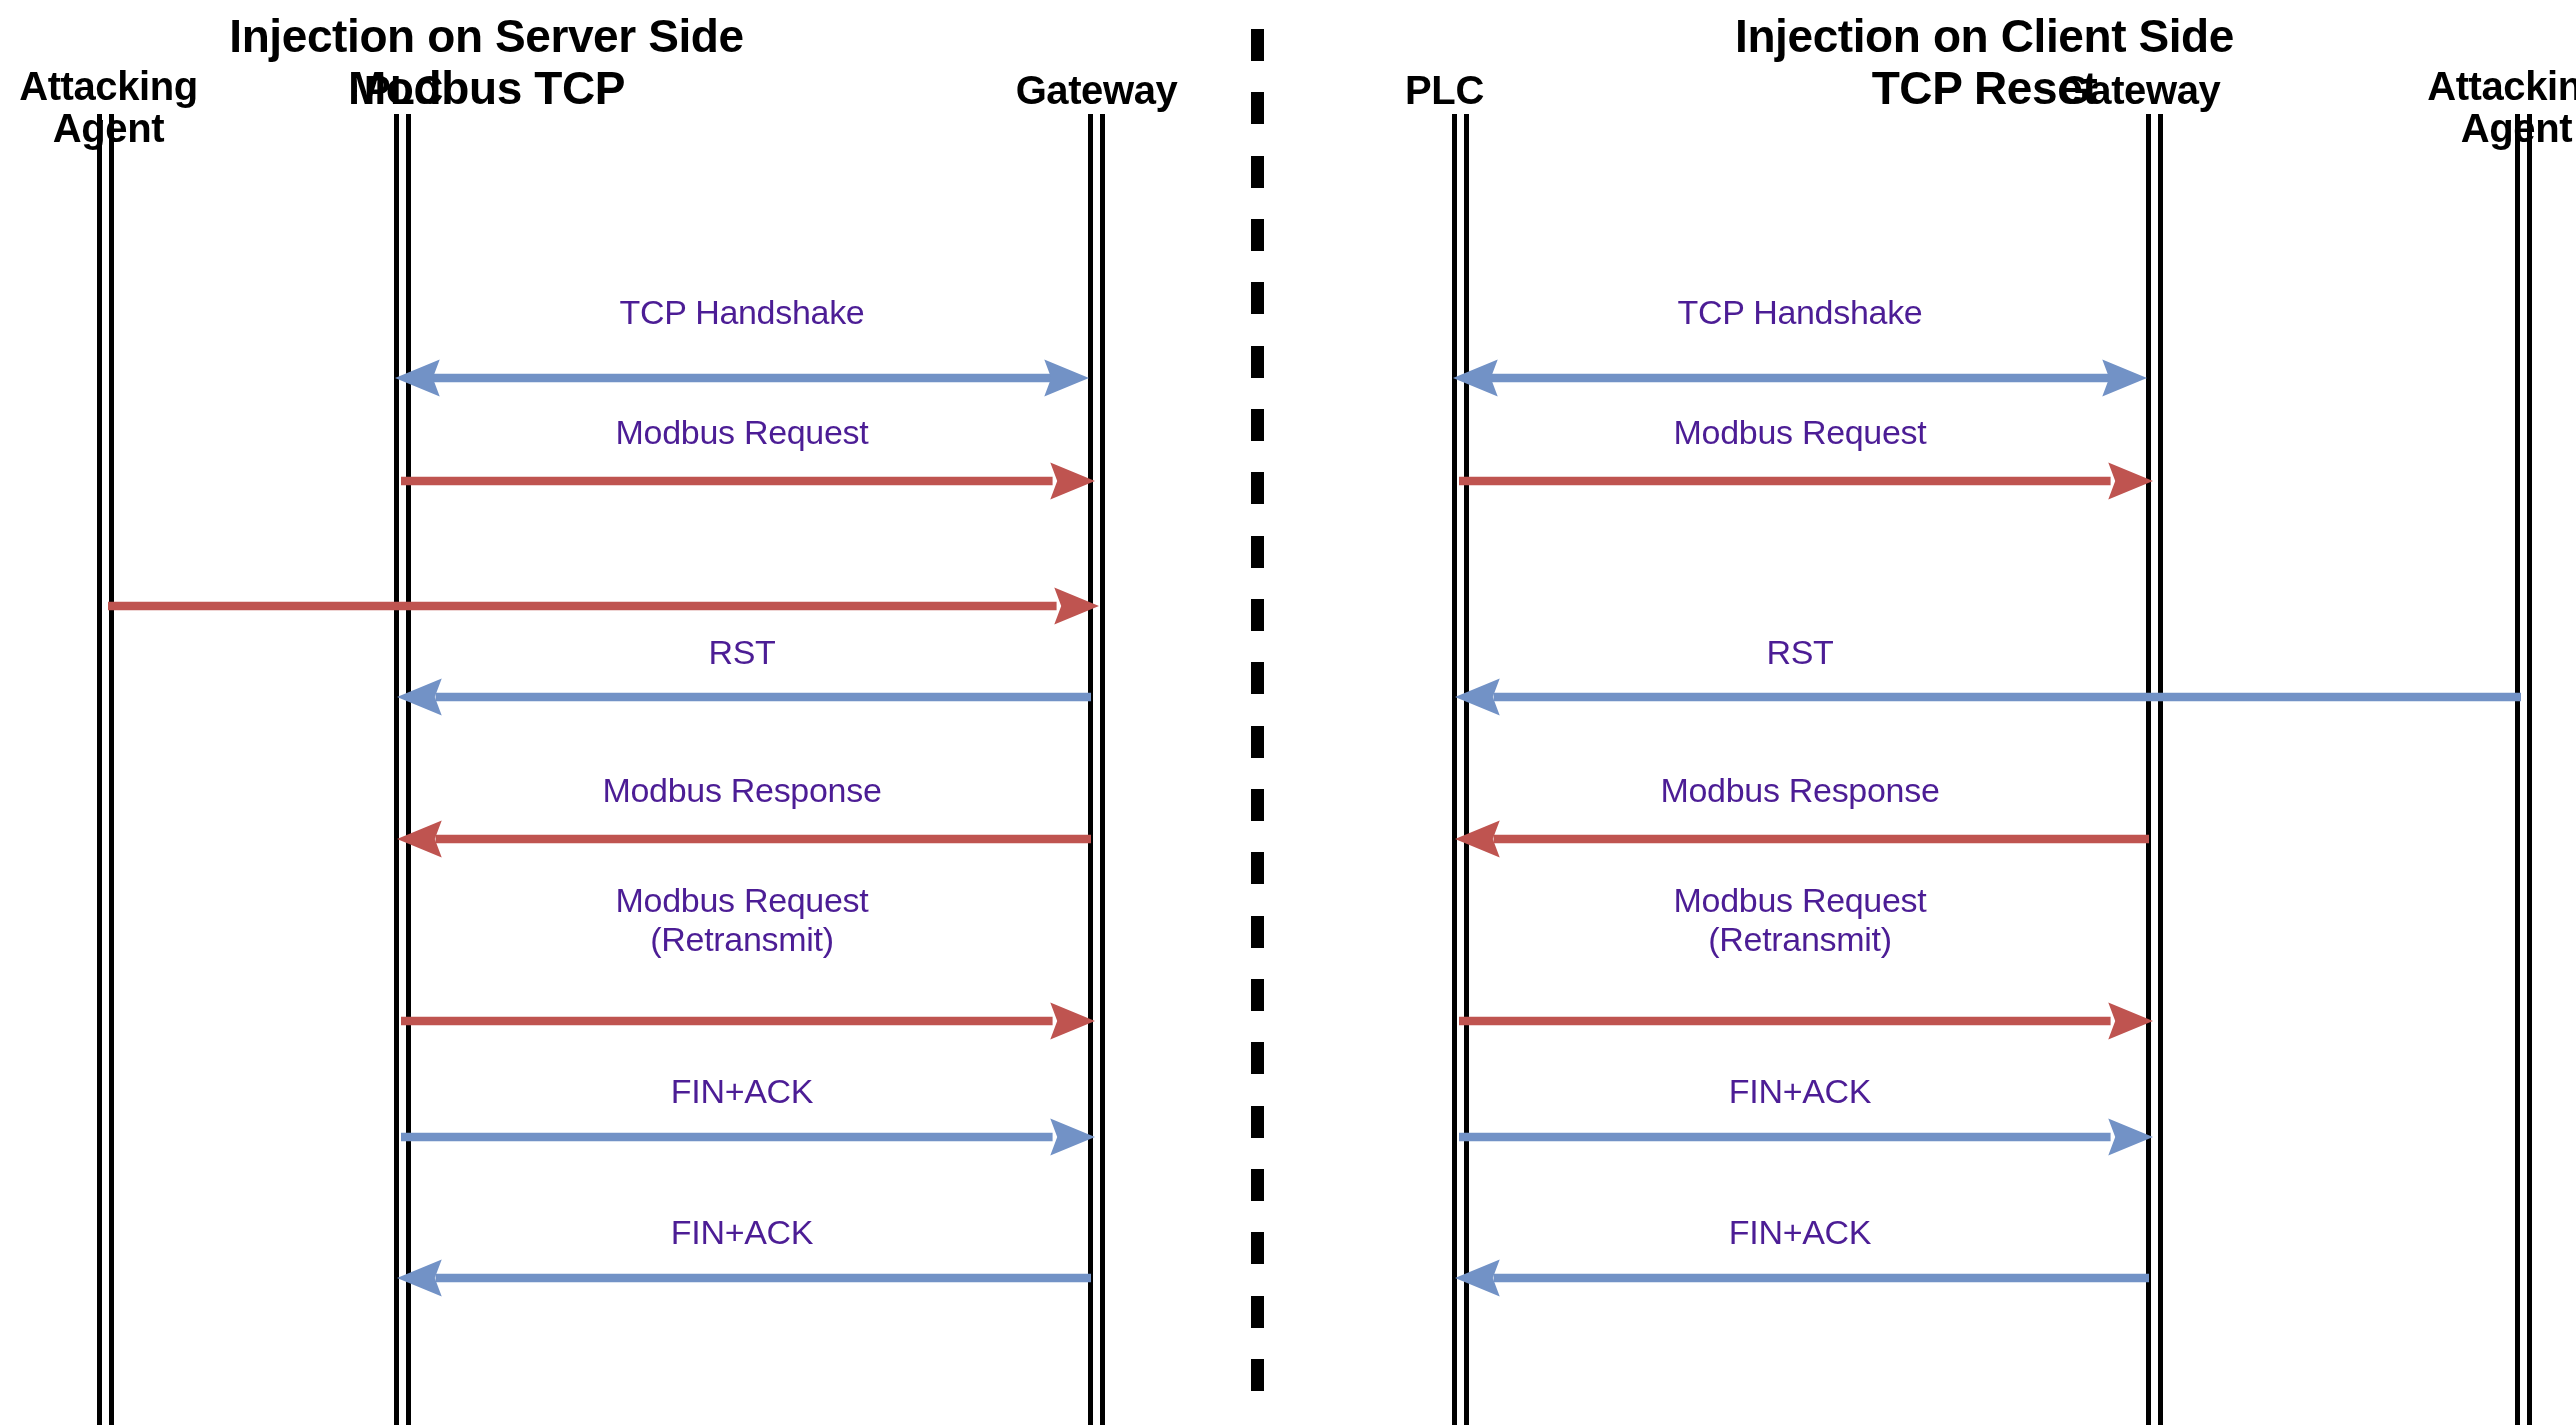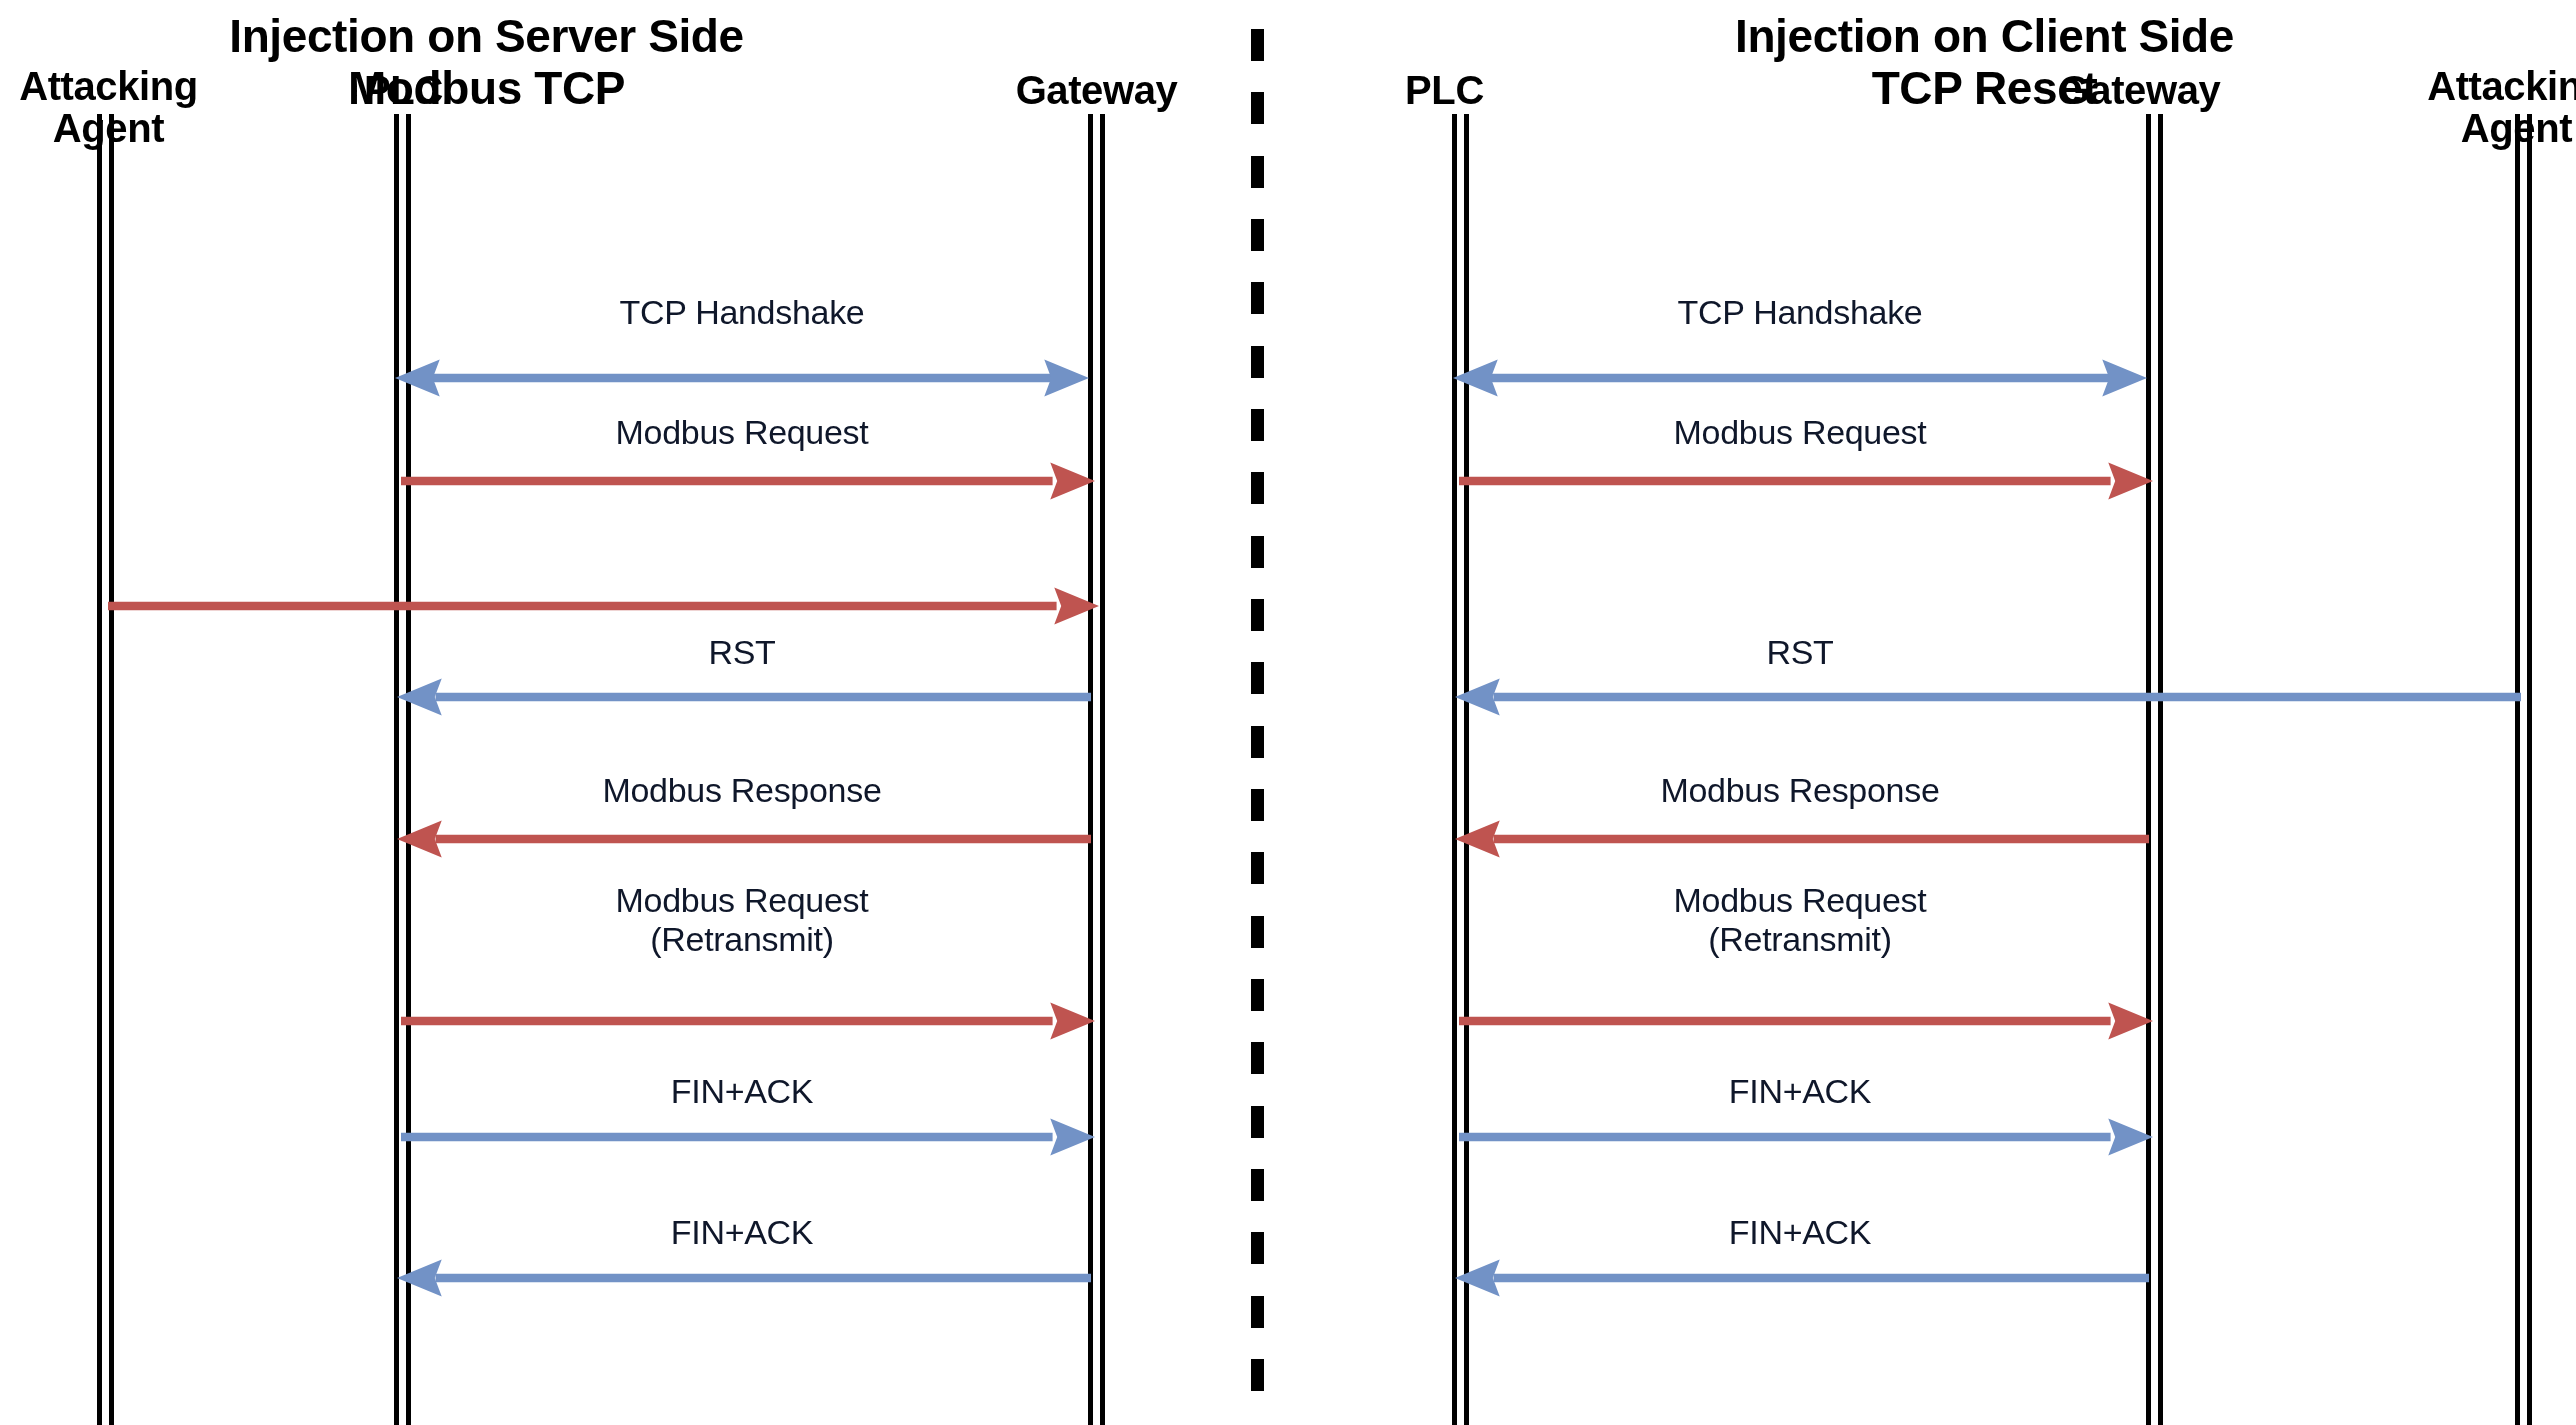--- a/index.html
+++ b/index.html
@@ -26,21 +26,21 @@
   .lifeline{position:absolute;width:17px;}
   .lifeline i{position:absolute;top:0;bottom:0;width:4.6px;background:#000;display:block;}
   .lifeline i.a{left:0;}
   .lifeline i.b{right:0;}
 
   .divider{position:absolute;left:1251px;top:29px;width:13px;height:1393px;}
   .divider i{position:absolute;left:0;width:13px;height:32px;background:#000;display:block;}
 
   .msg-label{
     position:absolute;text-align:center;font-size:34px;line-height:1.14;
-    color:#0f172a;white-space:pre-line;letter-spacing:-0.3px;
+    color:#4c1d95;white-space:pre-line;letter-spacing:-0.3px;
   }
 
   .msg-arrow{position:absolute;height:34px;pointer-events:none;}
   .msg-arrow svg{display:block;overflow:visible;}
 </style>
 </head>
 <body>
 
 <div id="stage">
 

